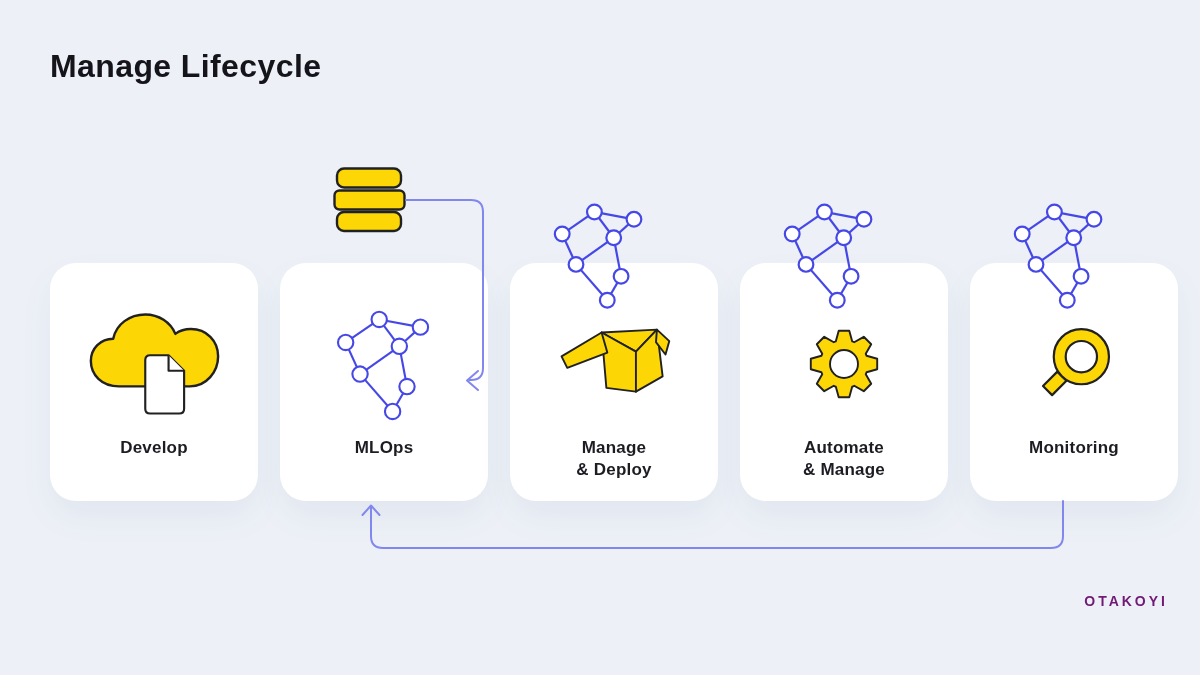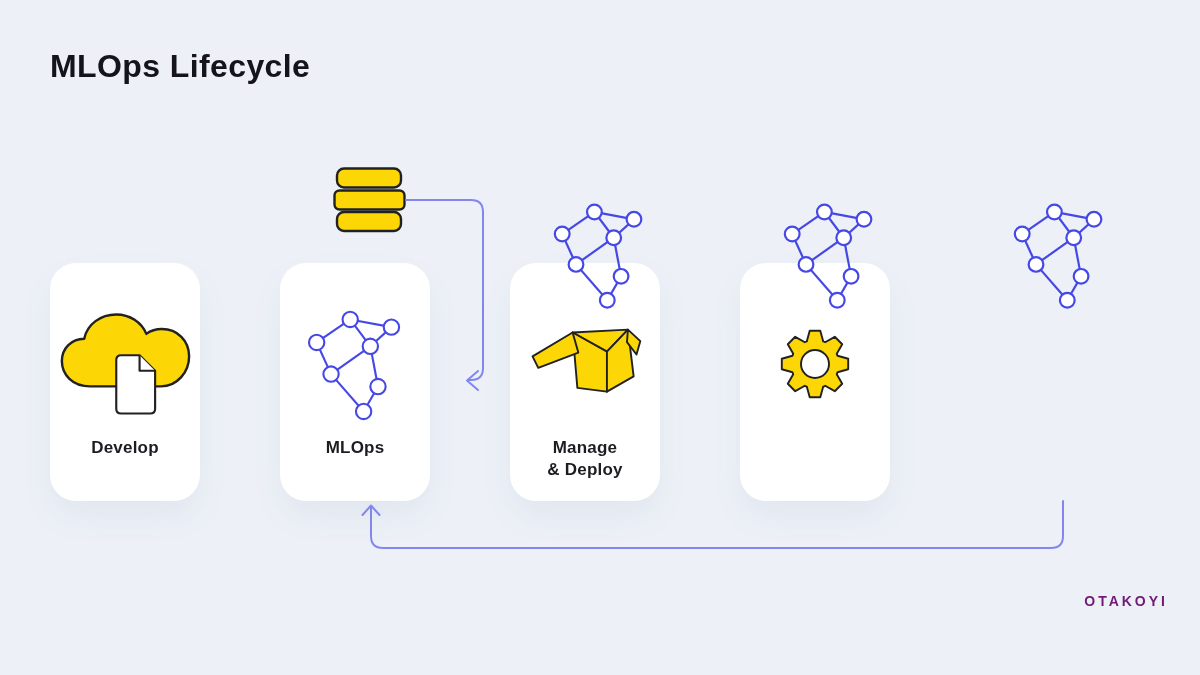--- a/index.html
+++ b/index.html
@@ -19,21 +19,21 @@
     left: 50px;
     top: 48px;
     font-size: 32px;
     font-weight: 800;
     letter-spacing: 0.4px;
     color: #14141A;
   }
   .card {
     position: absolute;
     top: 263px;
-    width: 150px;
+    width: 208px;
     height: 238px;
     background: #FFFFFF;
     border-radius: 26px;
     box-shadow: 0 16px 34px rgba(45,62,120,0.06);
     display: flex;
     flex-direction: column;
     align-items: center;
     z-index: 1;
   }
   .card-1 { left: 50px; }
@@ -90,21 +90,21 @@
     font-weight: 700;
     letter-spacing: 3px;
     color: #701a75;
   }
 </style>
 </head>
 <body>
 
 <div class="canvas">
 
-  <div class="page-title">MLOps Lifecycle</div>
+  <div class="page-title">Manage Lifecycle</div>
 
   <svg class="db-icon" width="74" height="66" viewBox="0 0 74 66">
     <rect x="4" y="1.5" width="64" height="19" rx="7" fill="#FCD705" stroke="#212121" stroke-width="2.4"></rect>
     <rect x="1.5" y="23.5" width="70" height="19" rx="5" fill="#FCD705" stroke="#212121" stroke-width="2.4"></rect>
     <rect x="4" y="45" width="64" height="19" rx="7" fill="#FCD705" stroke="#212121" stroke-width="2.4"></rect>
   </svg>
 
   <svg class="arrows" viewBox="0 0 1200 675">
     <g fill="none" stroke="#8287EF" stroke-width="2" stroke-linecap="round" stroke-linejoin="round">
 
@@ -179,22 +179,38 @@
     </div>
   </div>
 
   <div class="card card-4">
     <div class="icon-slot">
       <svg width="80" height="80" viewBox="0 0 100 100">
         <path d="M39.7,21.8 L43.4,8.5 L56.6,8.5 L60.3,21.8 A30,30 0 0 1 62.7,22.8 L74.7,16 L84,25.3 L77.2,37.3 A30,30 0 0 1 78.2,39.7 L91.5,43.4 L91.5,56.6 L78.2,60.3 A30,30 0 0 1 77.2,62.7 L84,74.7 L74.7,84 L62.7,77.2 A30,30 0 0 1 60.3,78.2 L56.6,91.5 L43.4,91.5 L39.7,78.2 A30,30 0 0 1 37.3,77.2 L25.3,84 L16,74.7 L22.8,62.7 A30,30 0 0 1 21.8,60.3 L8.5,56.6 L8.5,43.4 L21.8,39.7 A30,30 0 0 1 22.8,37.3 L16,25.3 L25.3,16 L37.3,22.8 A30,30 0 0 1 39.7,21.8 Z" fill="#FCD705" stroke="#212121" stroke-width="2.4" stroke-linejoin="round"></path>
         <circle cx="50" cy="50" r="17.5" fill="#FFFFFF" stroke="#212121" stroke-width="2.4"></circle>
       </svg>
     </div>
-  </div>
-
+    <div class="card-label">
+      <span>Automate</span>
+      <span>&amp; Manage</span>
+    </div>
+  </div>
+
+  <div class="card card-5">
+    <div class="icon-slot">
+      <svg width="92" height="92" viewBox="0 0 100 100">
+        <path d="M41.8,68.2 L26.2,83.8 L16.3,73.9 L31.9,58.3 Z" fill="#FCD705" stroke="#212121" stroke-width="2.4" stroke-linejoin="round"></path>
+        <path fill-rule="evenodd" d="M88,42 A30,30 0 1 0 28,42 A30,30 0 1 0 88,42 Z M75,42 A17,17 0 1 0 41,42 A17,17 0 1 0 75,42 Z" fill="#FCD705" stroke="#212121" stroke-width="2.4"></path>
+      </svg>
+    </div>
+    <div class="card-label">
+      <span>Monitoring</span>
+      <span></span>
+    </div>
+  </div>
 
   <svg class="float-graph float-graph-3" viewBox="0 0 100 120">
     <g stroke="#4648E6" stroke-width="2.4" fill="none">
       <line x1="45" y1="13" x2="88" y2="21"></line>
         <line x1="45" y1="13" x2="10" y2="37"></line>
       <line x1="45" y1="13" x2="66" y2="41"></line>
         <line x1="88" y1="21" x2="66" y2="41"></line>
       <line x1="10" y1="37" x2="25" y2="70"></line>
         <line x1="66" y1="41" x2="25" y2="70"></line>
       <line x1="66" y1="41" x2="74" y2="83"></line>

